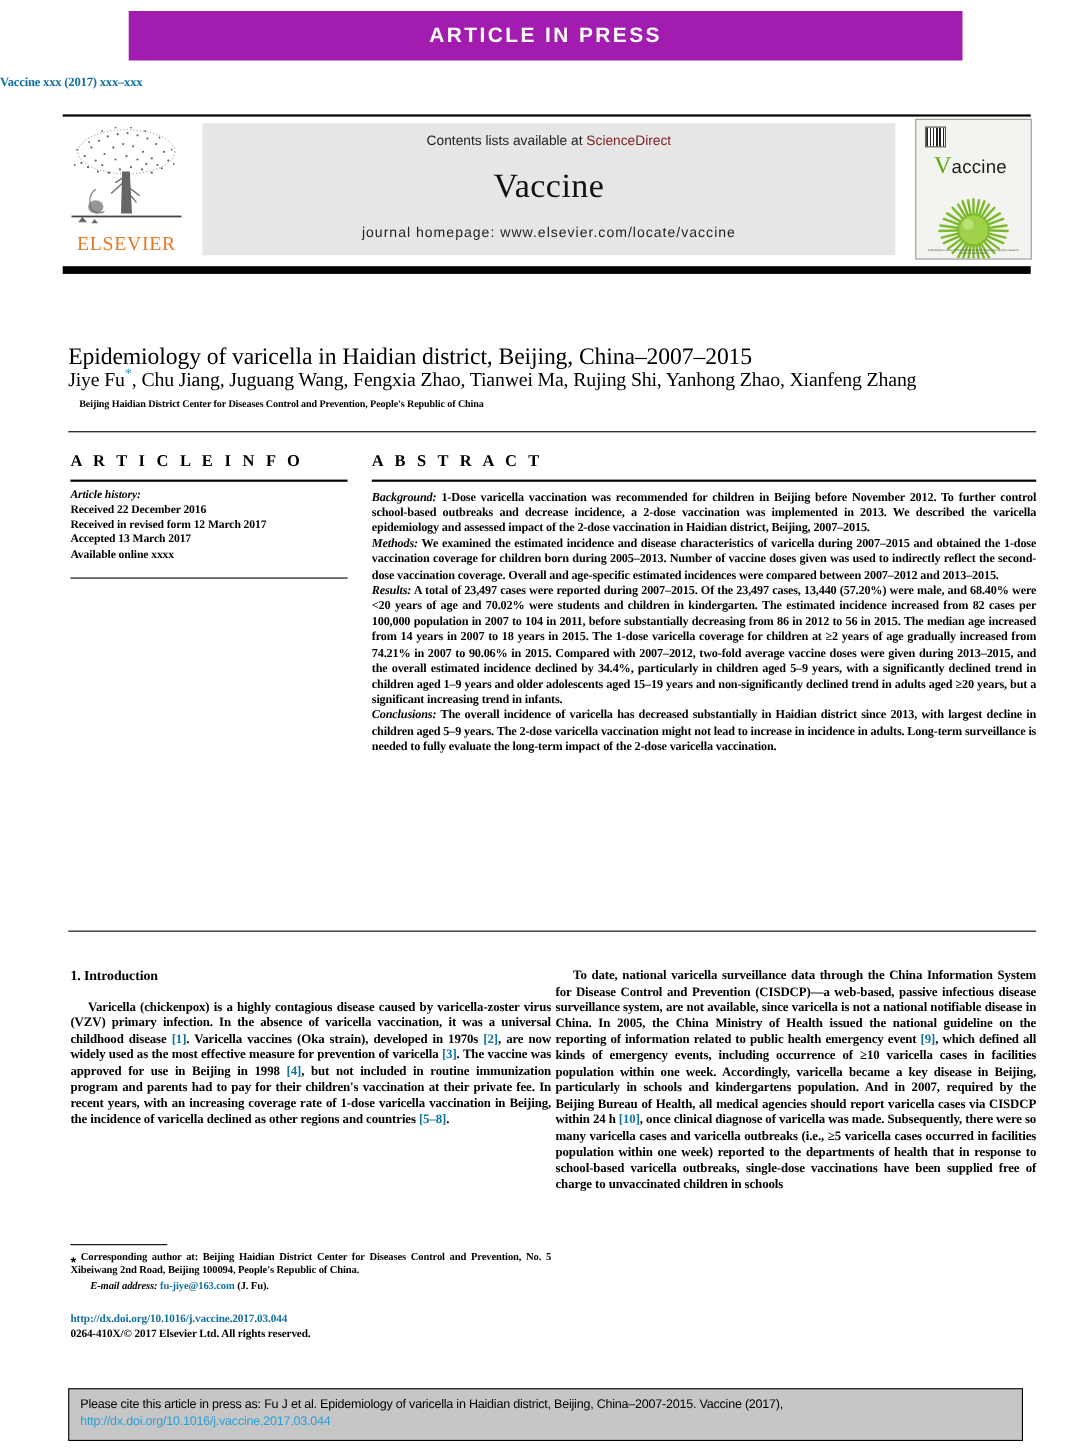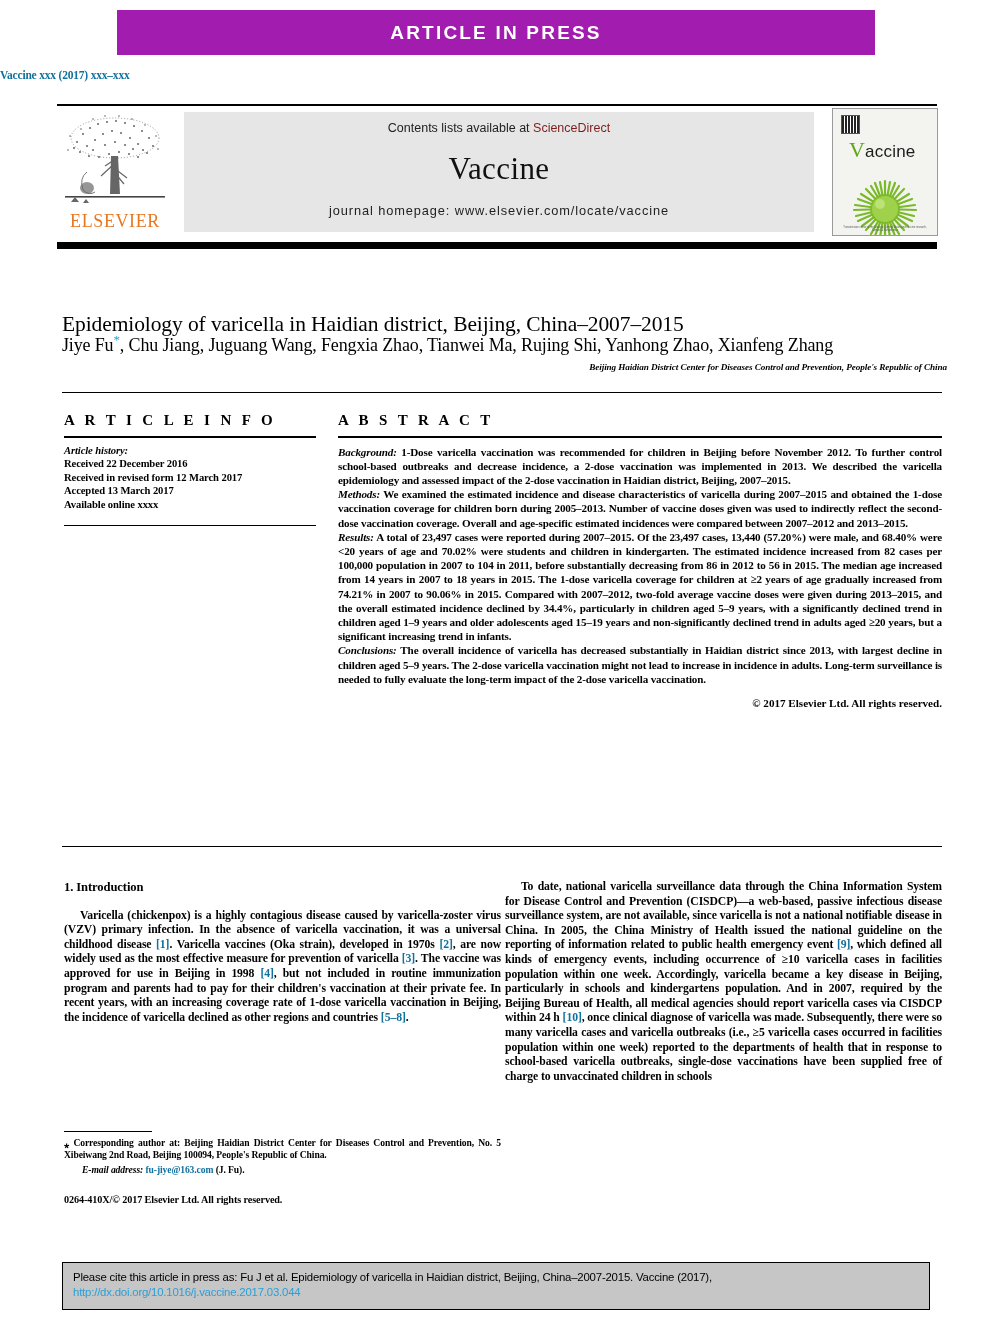--- a/index.html
+++ b/index.html
@@ -186,29 +186,27 @@
     font-size: 18px;
     letter-spacing: -0.15px;
   }
   .authors .corr-star {
     color: #2a9fd6;
     font-size: 13px;
     vertical-align: super;
   }
   .affiliation {
     position: absolute;
-    left: 62px;
+    left: 72px;
     top: 362px;
     width: 885px;
     font-family: "Liberation Serif", serif;
-    font-style: italic;
     font-weight: bold;
     font-size: 9.2px;
     letter-spacing: -0.1px;
-    text-align: right;
   }
   .thin-rule-top {
     position: absolute;
     left: 62px;
     top: 392px;
     width: 880px;
     height: 1px;
     background: #000;
   }
 
@@ -513,37 +511,37 @@
 
 <div class="abs-col">
   <div class="sec-head">A B S T R A C T</div>
   <div class="rule"></div>
   <div class="abs-body">
     <p><span class="lbl">Background:</span><span> 1-Dose varicella vaccination was recommended for children in Beijing before November 2012. To further control school-based outbreaks and decrease incidence, a 2-dose vaccination was implemented in 2013. We described the varicella epidemiology and assessed impact of the 2-dose vaccination in Haidian district, Beijing, 2007–2015.</span></p>
     <p><span class="lbl">Methods:</span><span> We examined the estimated incidence and disease characteristics of varicella during 2007–2015 and obtained the 1-dose vaccination coverage for children born during 2005–2013. Number of vaccine doses given was used to indirectly reflect the second-dose vaccination coverage. Overall and age-specific estimated incidences were compared between 2007–2012 and 2013–2015.</span></p>
     <p><span class="lbl">Results:</span><span> A total of 23,497 cases were reported during 2007–2015. Of the 23,497 cases, 13,440 (57.20%) were male, and 68.40% were &lt;20 years of age and 70.02% were students and children in kindergarten. The estimated incidence increased from 82 cases per 100,000 population in 2007 to 104 in 2011, before substantially decreasing from 86 in 2012 to 56 in 2015. The median age increased from 14 years in 2007 to 18 years in 2015. The 1-dose varicella coverage for children at ≥2 years of age gradually increased from 74.21% in 2007 to 90.06% in 2015. Compared with 2007–2012, two-fold average vaccine doses were given during 2013–2015, and the overall estimated incidence declined by 34.4%, particularly in children aged 5–9 years, with a significantly declined trend in children aged 1–9 years and older adolescents aged 15–19 years and non-significantly declined trend in adults aged ≥20 years, but a significant increasing trend in infants.</span></p>
     <p><span class="lbl">Conclusions:</span><span> The overall incidence of varicella has decreased substantially in Haidian district since 2013, with largest decline in children aged 5–9 years. The 2-dose varicella vaccination might not lead to increase in incidence in adults. Long-term surveillance is needed to fully evaluate the long-term impact of the 2-dose varicella vaccination.</span></p>
   </div>
-  <div class="copyright">© 2017 Elsevier Ltd. All rights reserved.</div>
 </div>
 
 <div class="thin-rule-bot"></div>
 
 <div class="body-col col-left">
   <h2>1. Introduction</h2>
   <p><span>Varicella (chickenpox) is a highly contagious disease caused by varicella-zoster virus (VZV) primary infection. In the absence of varicella vaccination, it was a universal childhood disease </span><span class="ref">[1]</span><span>. Varicella vaccines (Oka strain), developed in 1970s </span><span class="ref">[2]</span><span>, are now widely used as the most effective measure for prevention of varicella </span><span class="ref">[3]</span><span>. The vaccine was approved for use in Beijing in 1998 </span><span class="ref">[4]</span><span>, but not included in routine immunization program and parents had to pay for their children's vaccination at their private fee. In recent years, with an increasing coverage rate of 1-dose varicella vaccination in Beijing, the incidence of varicella declined as other regions and countries </span><span class="ref">[5–8]</span><span>.</span></p>
 </div>
 
 <div class="body-col col-right">
   <p><span>To date, national varicella surveillance data through the China Information System for Disease Control and Prevention (CISDCP)—a web-based, passive infectious disease surveillance system, are not available, since varicella is not a national notifiable disease in China. In 2005, the China Ministry of Health issued the national guideline on the reporting of information related to public health emergency event </span><span class="ref">[9]</span><span>, which defined all kinds of emergency events, including occurrence of ≥10 varicella cases in facilities population within one week. Accordingly, varicella became a key disease in Beijing, particularly in schools and kindergartens population. And in 2007, required by the Beijing Bureau of Health, all medical agencies should report varicella cases via CISDCP within 24 h </span><span class="ref">[10]</span><span>, once clinical diagnose of varicella was made. Subsequently, there were so many varicella cases and varicella outbreaks (i.e., ≥5 varicella cases occurred in facilities population within one week) reported to the departments of health that in response to school-based varicella outbreaks, single-dose vaccinations have been supplied free of charge to unvaccinated children in schools</span></p>
 </div>
 
 <div class="footnote-rule"></div>
 <div class="footnote">
   <div><span>⁎</span><span> Corresponding author at: Beijing Haidian District Center for Diseases Control and Prevention, No. 5 Xibeiwang 2nd Road, Beijing 100094, People's Republic of China.</span></div>
   <div class="email-line"><span class="it">E-mail address:</span> <span class="lnk">fu-jiye@163.com</span><span> (J. Fu).</span></div>
 </div>
 
 <div class="doi-block">
+  <div class="lnk">http://dx.doi.org/10.1016/j.vaccine.2017.03.044</div>
   <div>0264-410X/© 2017 Elsevier Ltd. All rights reserved.</div>
 </div>
 
 <div class="cite-box"><span>Please cite this article in press as: Fu J et al. Epidemiology of varicella in Haidian district, Beijing, China–2007-2015. Vaccine (2017), </span><span class="lnk2">http://dx.doi.org/</span><span class="lnk2">10.1016/j.vaccine.2017.03.044</span></div>
 
 </body></html>

